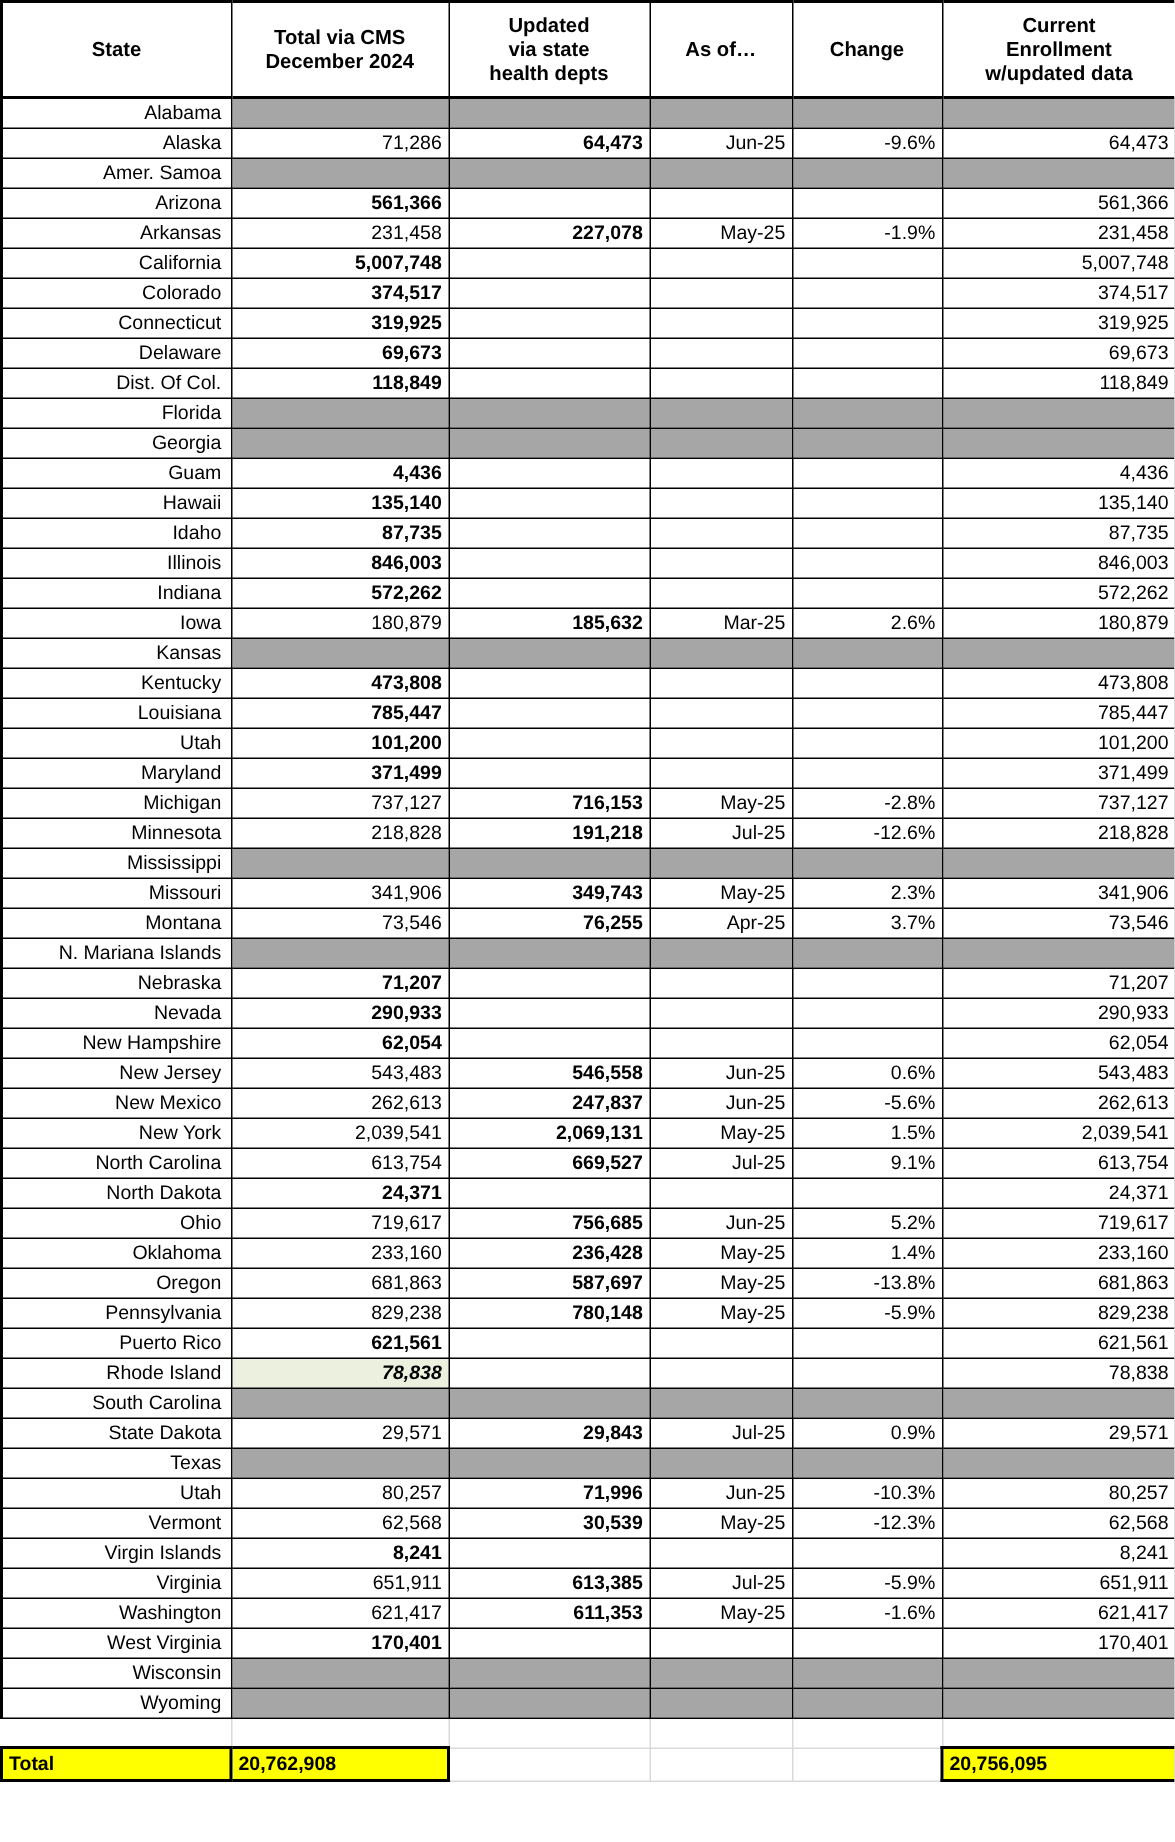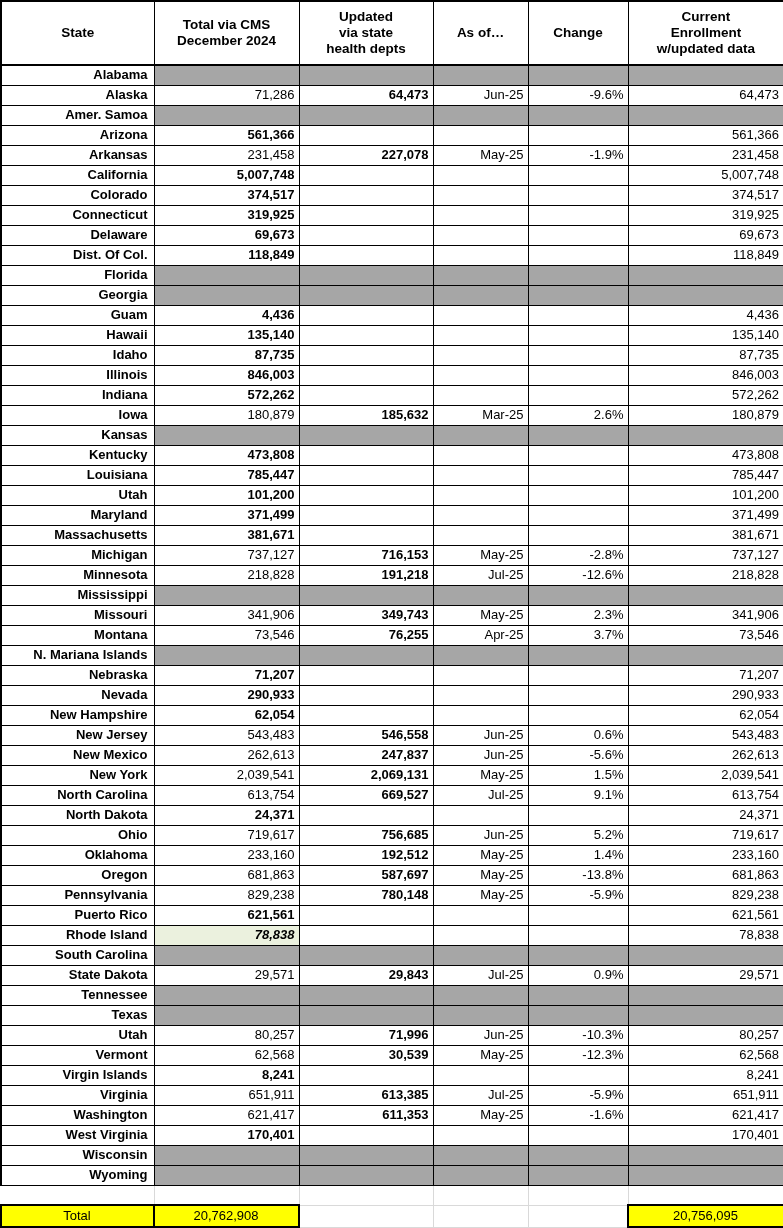--- a/index.html
+++ b/index.html
@@ -46,21 +46,21 @@
   td.cell {
     height: 20px;
     border: 1px solid #000;
     text-align: right;
     vertical-align: middle;
     background: #ffffff;
   }
   tr td.cell:first-child { border-left: 2px solid #000; }
   tr td.cell:last-child { border-right: 2px solid #000; }
   td.state {
-    font-weight: bold;
+    font-weight: normal;
     padding-right: 6px;
   }
   td.gray { background: #a6a6a6; }
   td.bold { font-weight: bold; }
   td.green {
     background: #ebf1de;
     font-weight: bold;
     font-style: italic;
   }
   
@@ -69,22 +69,22 @@
     border: none;
     border-right: 1px solid #d9d9d9;
     border-bottom: 1px solid #d9d9d9;
     background: #ffffff;
   }
   
   tr.total-row td { height: 22px; }
   td.total-cell {
     background: #ffff00;
     border: 2px solid #000;
-    font-weight: normal;
-    text-align: center;
+    font-weight: bold;
+    text-align: left;
     vertical-align: middle;
     padding-right: 5px;
     margin-left: 20px;
   }
 </style>
 </head>
 <body>
 
 <div class="sheet">
   <table>
@@ -290,28 +290,20 @@
         </tr>
         <tr>
           <td class="cell state">Maryland</td>
           <td class="cell bold">371,499</td>
           <td class="cell bold"></td>
           <td class="cell"></td>
           <td class="cell"></td>
           <td class="cell">371,499</td>
         </tr>
         <tr>
-          <td class="cell state">Massachusetts</td>
-          <td class="cell bold">381,671</td>
-          <td class="cell bold"></td>
-          <td class="cell"></td>
-          <td class="cell"></td>
-          <td class="cell">381,671</td>
-        </tr>
-        <tr>
           <td class="cell state">Michigan</td>
           <td class="cell">737,127</td>
           <td class="cell bold">716,153</td>
           <td class="cell">May-25</td>
           <td class="cell">-2.8%</td>
           <td class="cell">737,127</td>
         </tr>
         <tr>
           <td class="cell state">Minnesota</td>
           <td class="cell">218,828</td>
@@ -420,21 +412,21 @@
           <td class="cell state">Ohio</td>
           <td class="cell">719,617</td>
           <td class="cell bold">756,685</td>
           <td class="cell">Jun-25</td>
           <td class="cell">5.2%</td>
           <td class="cell">719,617</td>
         </tr>
         <tr>
           <td class="cell state">Oklahoma</td>
           <td class="cell">233,160</td>
-          <td class="cell bold">192,512</td>
+          <td class="cell bold">236,428</td>
           <td class="cell">May-25</td>
           <td class="cell">1.4%</td>
           <td class="cell">233,160</td>
         </tr>
         <tr>
           <td class="cell state">Oregon</td>
           <td class="cell">681,863</td>
           <td class="cell bold">587,697</td>
           <td class="cell">May-25</td>
           <td class="cell">-13.8%</td>
@@ -472,28 +464,20 @@
           <td class="cell gray"></td>
           <td class="cell gray"></td>
         </tr>
         <tr>
           <td class="cell state">State Dakota</td>
           <td class="cell">29,571</td>
           <td class="cell bold">29,843</td>
           <td class="cell">Jul-25</td>
           <td class="cell">0.9%</td>
           <td class="cell">29,571</td>
-        </tr>
-        <tr>
-          <td class="cell state">Tennessee</td>
-          <td class="cell gray"></td>
-          <td class="cell gray"></td>
-          <td class="cell gray"></td>
-          <td class="cell gray"></td>
-          <td class="cell gray"></td>
         </tr>
         <tr>
           <td class="cell state">Texas</td>
           <td class="cell gray"></td>
           <td class="cell gray"></td>
           <td class="cell gray"></td>
           <td class="cell gray"></td>
           <td class="cell gray"></td>
         </tr>
         <tr>

